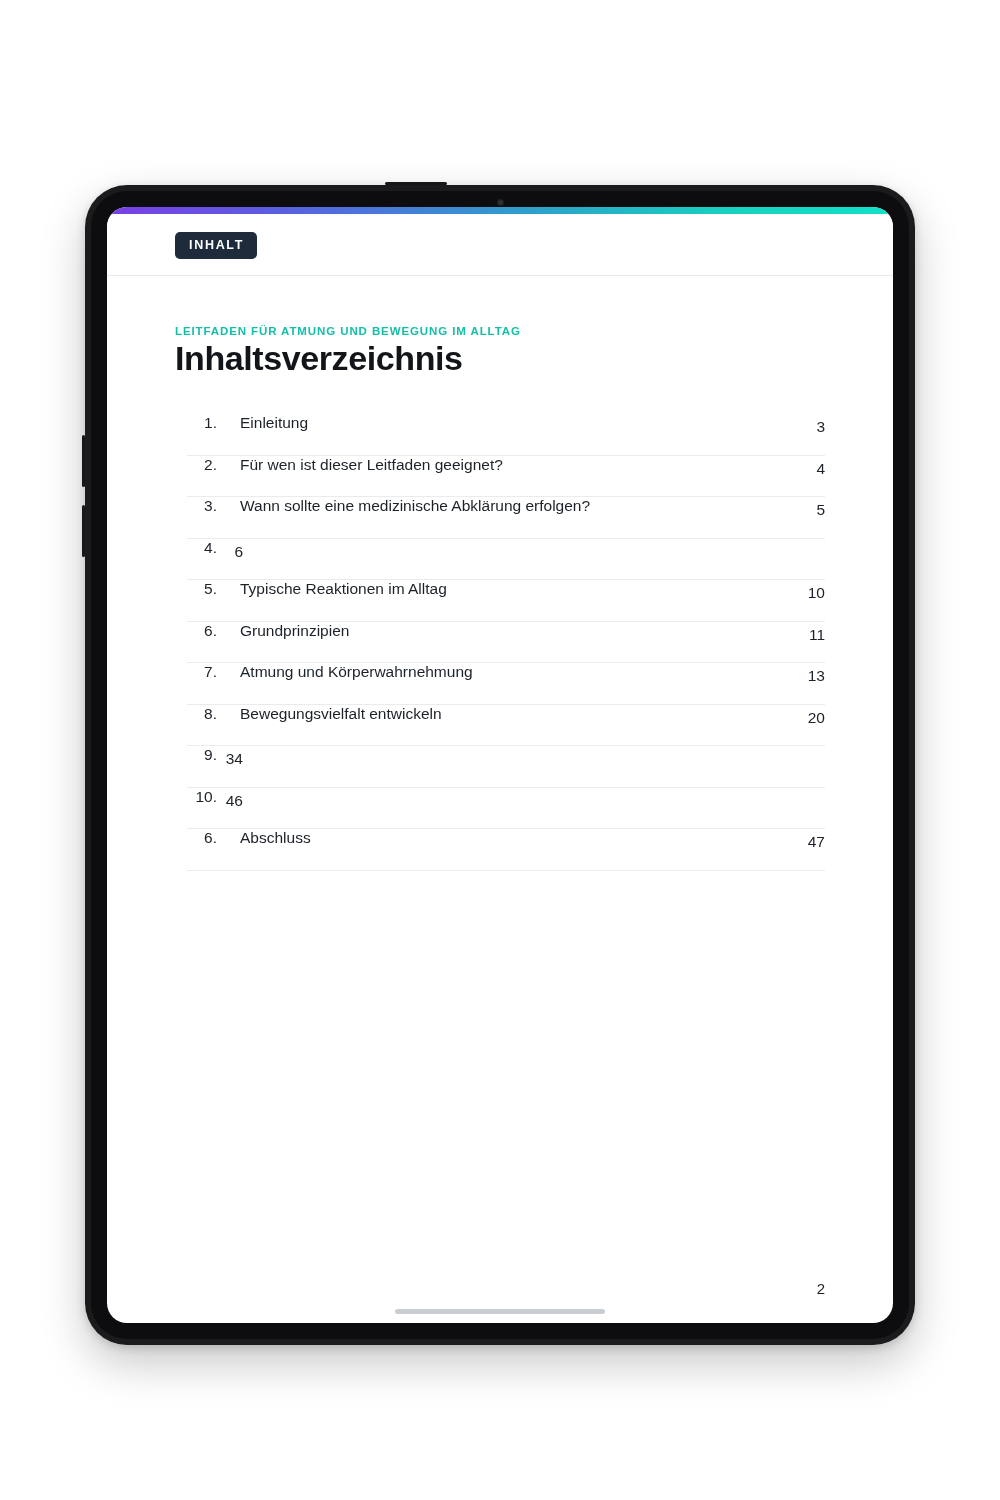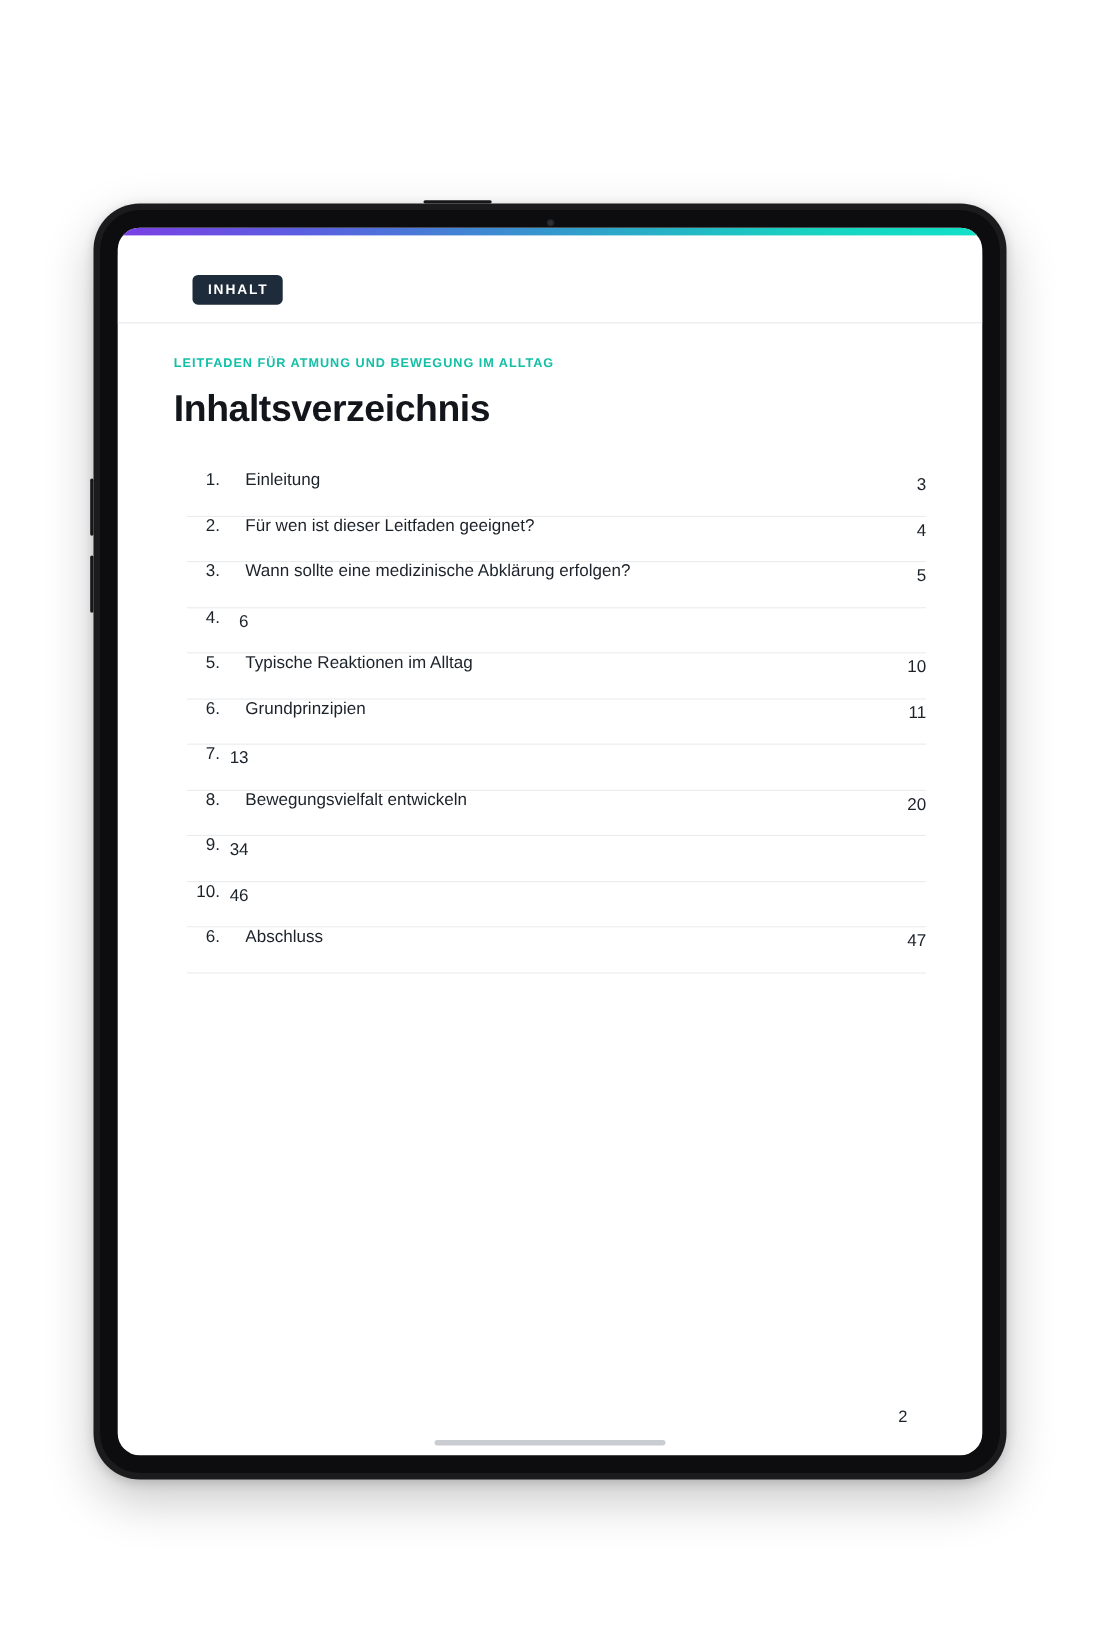--- a/index.html
+++ b/index.html
@@ -86,21 +86,20 @@
 
   
   #page-header {
     position: absolute;
     left: 0;
     top: 7px;
     width: 100%;
     height: 62px;
     border-bottom: 1px solid #e6e8ea;
     background: #ffffff;
-    margin-top: 18px;
   }
   #chip-inhalt {
     position: absolute;
     left: 68px;
     top: 18px;
     background: #1d2b3a;
     color: #ffffff;
     font-size: 12.5px;
     font-weight: bold;
     letter-spacing: 1.7px;
@@ -109,34 +108,34 @@
     line-height: 1;
   }
 
   
   #content {
     position: absolute;
     left: 0;
     top: 70px;
     width: 100%;
     bottom: 16px;
-    padding: 0 51px;
+    padding: 0 68px;
   }
 
   #eyebrow {
     margin-top: 48px;
     color: #13bfa6;
     font-size: 11.5px;
     font-weight: bold;
     letter-spacing: 0.9px;
     text-transform: uppercase;
   }
 
   #doc-title {
-    margin-top: 16px;
+    margin-top: 2px;
     color: #12161b;
     font-size: 34px;
     font-weight: bold;
     letter-spacing: -0.4px;
   }
 
   
   #toc {
     margin-top: 36px;
     padding: 0 0 0 12px;
@@ -253,20 +252,21 @@
           </div>
 
           <div class="toc-row">
             <span class="toc-num">6.</span>
             <span class="toc-label">Grundprinzipien</span>
             <span class="toc-page">11</span>
           </div>
 
           <div class="toc-row">
             <span class="toc-num">7.</span>
+            <span class="toc-label">Atmung und Körperwahrnehmung</span>
             <span class="toc-page">13</span>
           </div>
 
           <div class="toc-row">
             <span class="toc-num">8.</span>
             <span class="toc-label">Bewegungsvielfalt entwickeln</span>
             <span class="toc-page">20</span>
           </div>
 
           <div class="toc-row">

